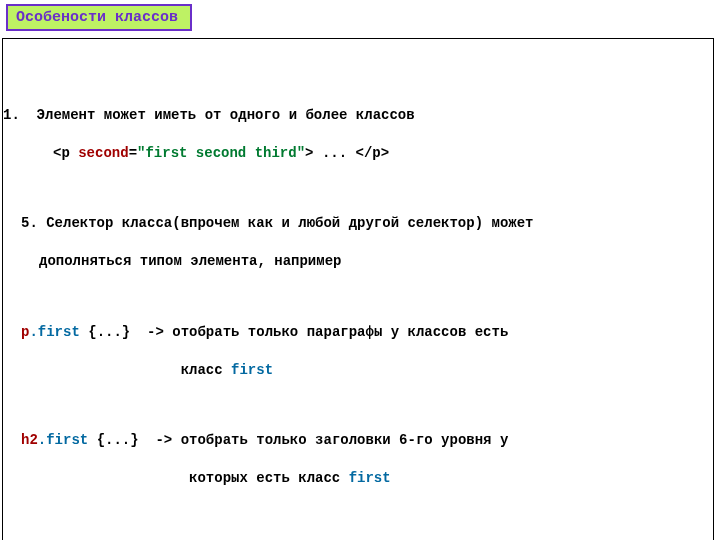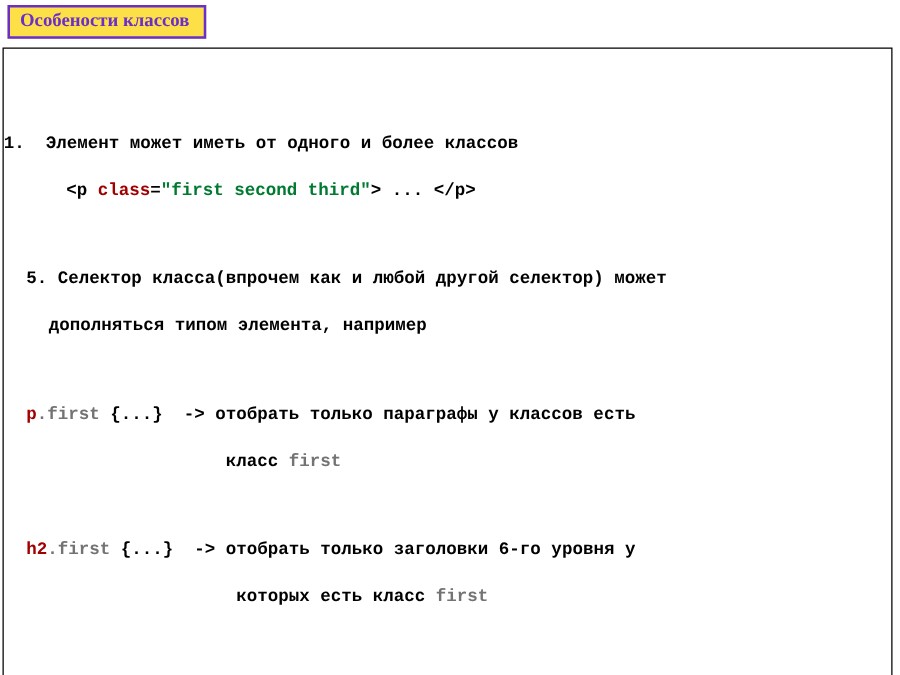--- a/index.html
+++ b/index.html
@@ -14,54 +14,53 @@
   }
   .title-box {
     position: absolute;
     left: 6px;
     top: 4px;
     border: 2px solid #6a2fc9;
     padding: 3px 12px 3px 8px;
     color: #6a2fc9;
     font-weight: bold;
     font-size: 15px;
-    background: #fde047;
-    font-family: Liberation Serif, serif;
+    background: #bef264;
   }
   .content-box {
     position: absolute;
     left: 2px;
     top: 38px;
     width: 704px;
     border: 1px solid #000;
     padding: 6px 6px 10px 0px;
     font-weight: bold;
     line-height: 1.35;
     white-space: pre;
     overflow: hidden;
   }
   .indent0 { padding-left: 0px; margin-top: 42px; }
   .indent1 { padding-left: 18px; }
   .indent2 { padding-left: 36px; }
   .indent-block { padding-left: 50px; }
   .blank { height: 14px; }
   .red   { color: #a00000; }
   .green { color: #007a30; }
-  .blue  { color: #737373; }
+  .blue  { color: #0369a1; }
 </style>
 </head>
 <body>
 
 <div class="title-box">
   <span>Особености классов</span>
 </div>
 
 <div class="content-box">
 <div class="indent0">1.  Элемент может иметь от одного и более классов</div>
-<div class="indent-block"><span>&lt;p </span><span class="red">class</span><span>=</span><span class="green">"first second third"</span><span>&gt; ... &lt;/p&gt;</span></div>
+<div class="indent-block"><span>&lt;p </span><span class="red">second</span><span>=</span><span class="green">"first second third"</span><span>&gt; ... &lt;/p&gt;</span></div>
 <div class="blank"></div>
 <div class="indent1">5. Селектор класса(впрочем как и любой другой селектор) может</div>
 <div class="indent2">дополняться типом элемента, например</div>
 <div class="blank"></div>
 <div class="indent1"><span class="red">p</span><span class="blue">.first</span><span> {...}  -&gt; </span><span>отобрать только параграфы у классов есть</span></div>
 <div class="indent1"><span>                   класс </span><span class="blue">first</span></div>
 <div class="blank"></div>
 <div class="indent1"><span class="red">h2</span><span class="blue">.first</span><span> {...}  -&gt; </span><span>отобрать только заголовки 6-го уровня у</span></div>
 <div class="indent1"><span>                    которых есть класс </span><span class="blue">first</span></div>
 <div class="blank"></div>

